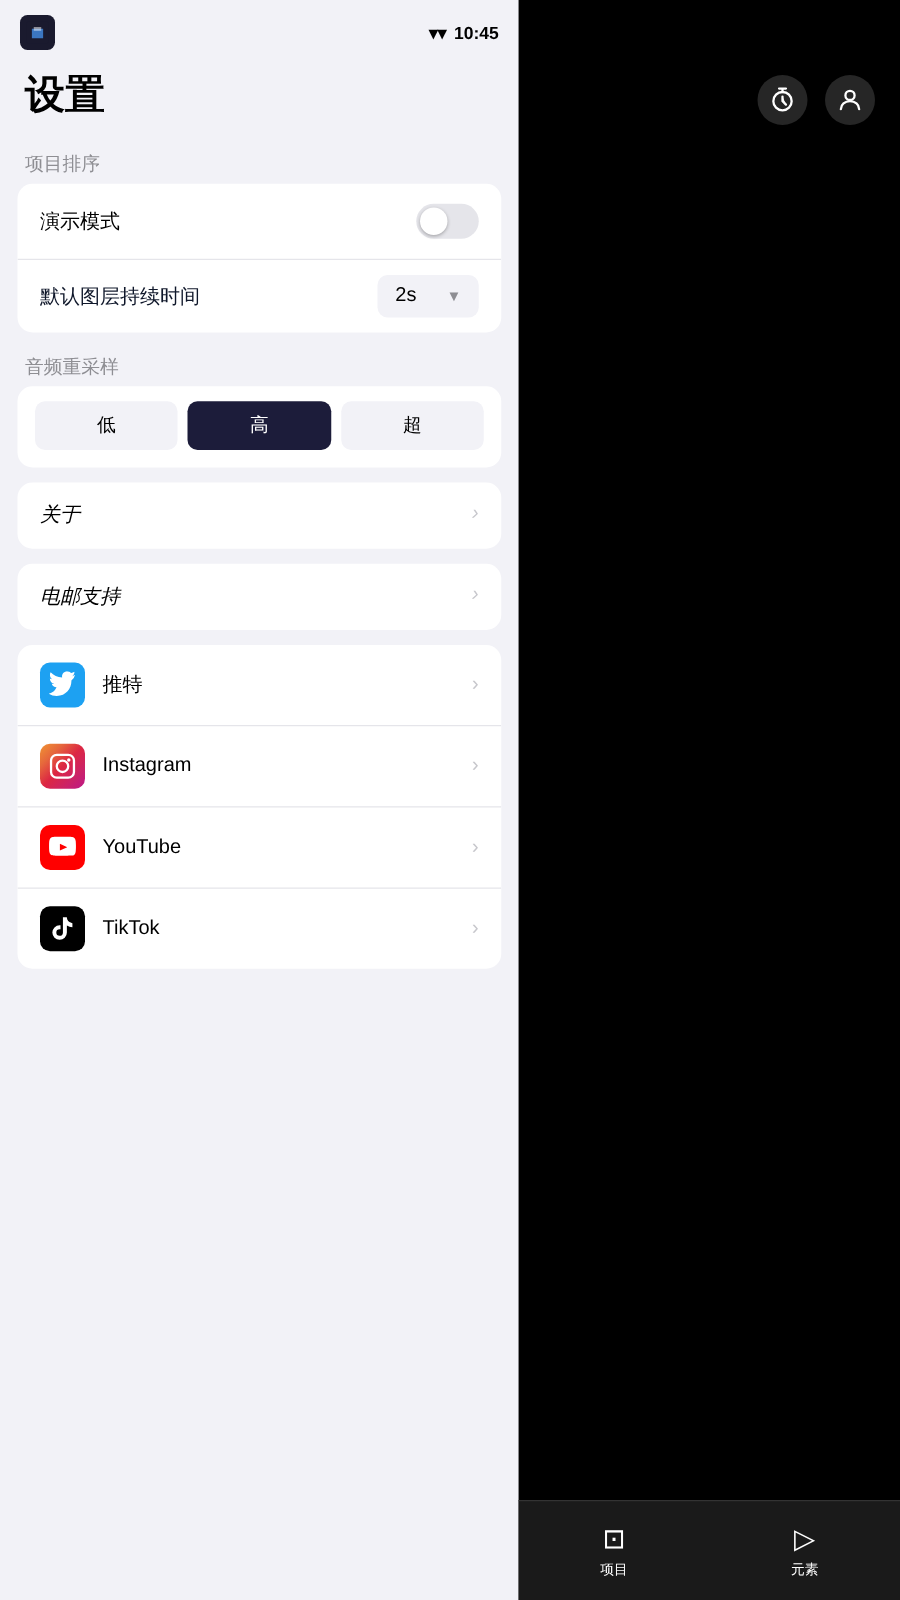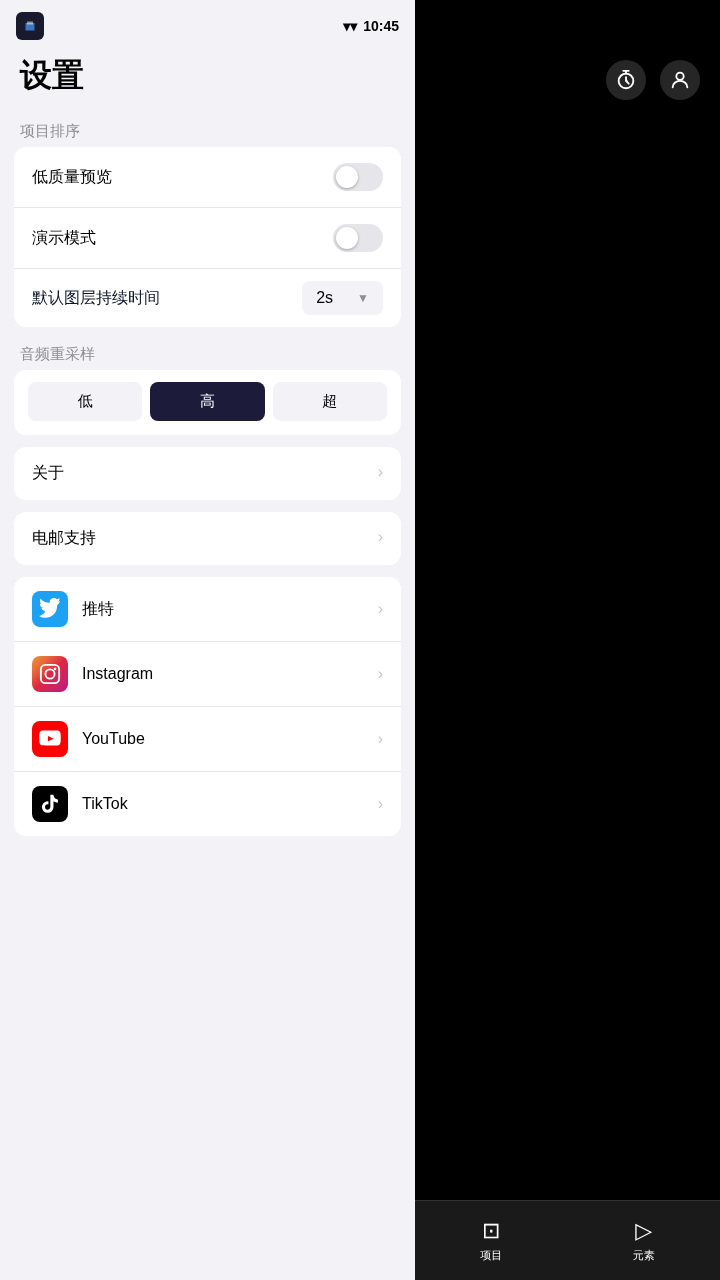--- a/index.html
+++ b/index.html
@@ -184,20 +184,21 @@
       color: #000;
     }
 
     
     .nav-row {
       display: flex;
       align-items: flex-start;
       justify-content: space-between;
       padding: 16px 18px;
       cursor: pointer;
+      font-style: italic;
     }
     .nav-row-left {
       display: flex;
       align-items: center;
       gap: 14px;
     }
     .nav-row-label { font-size: 16px; color: #000; }
     .chevron-right { color: #c7c7cc; font-size: 16px; }
 
     
@@ -294,26 +295,20 @@
       <span>10:45</span>
     </div>
   </div>
 
   <div class="page-title">设置</div>
 
   <div class="section-label">项目排序</div>
 
   <div class="section-card">
     <div class="toggle-row">
-      <span class="toggle-label">低质量预览</span>
-      <div class="toggle-switch off">
-        <div class="knob"></div>
-      </div>
-    </div>
-    <div class="toggle-row">
       <span class="toggle-label">演示模式</span>
       <div class="toggle-switch off">
         <div class="knob"></div>
       </div>
     </div>
     <div class="dropdown-row">
       <span class="dropdown-label">默认图层持续时间</span>
       <button class="dropdown-select">
         <span>2s</span>
         <span class="chevron-down">▼</span>

